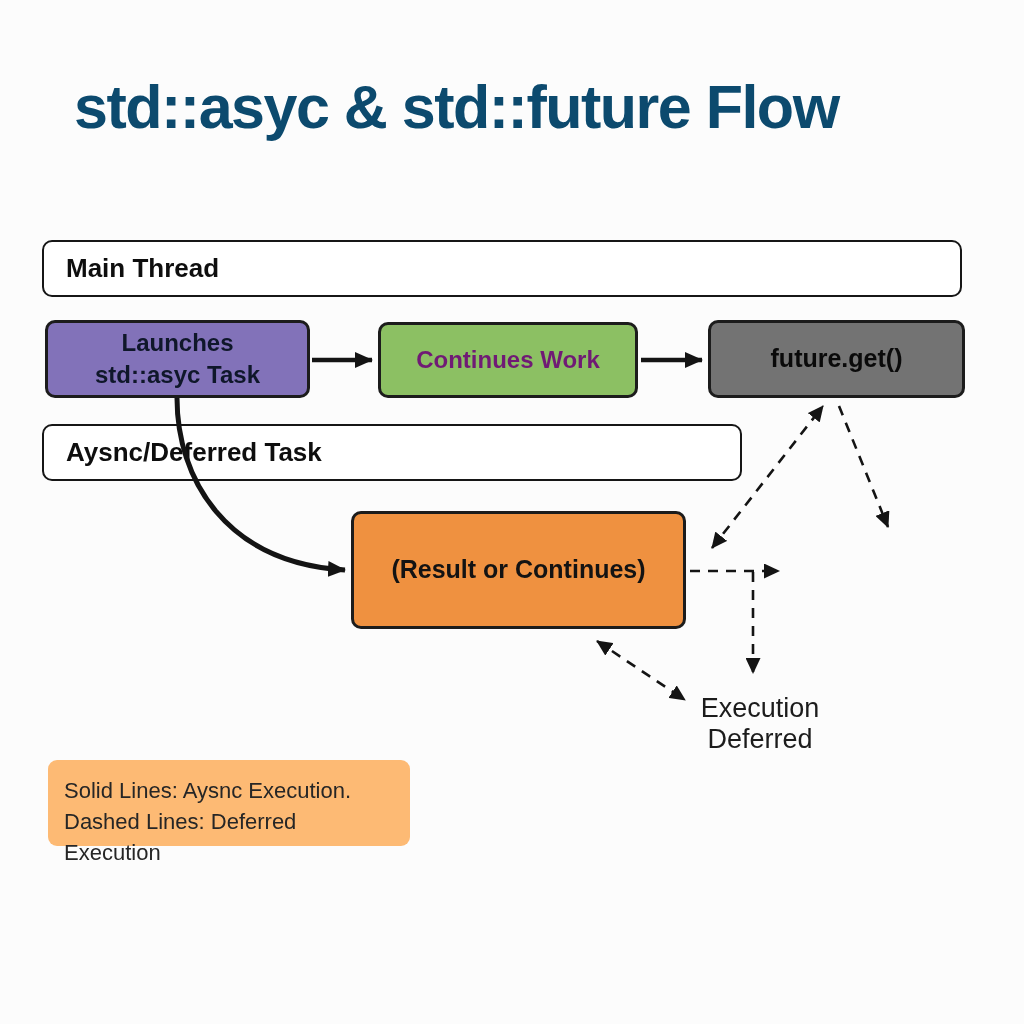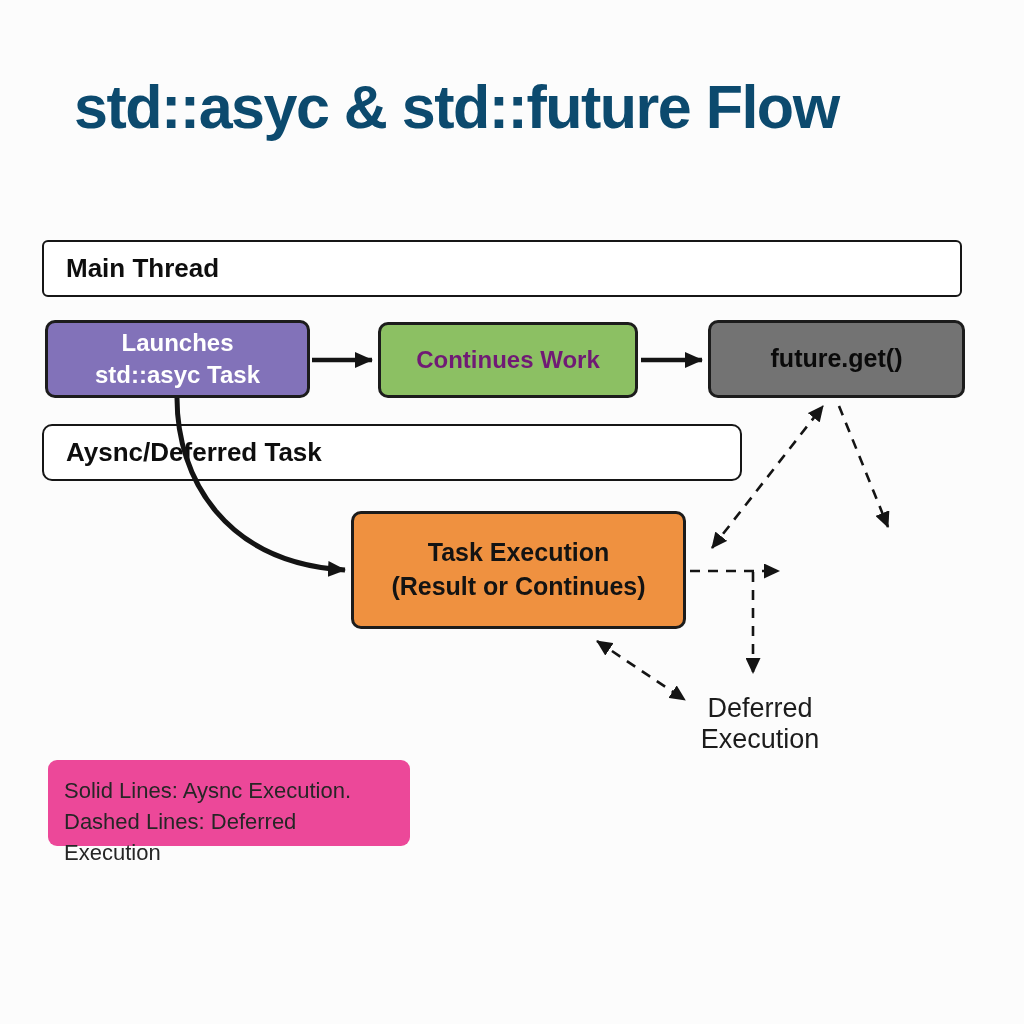--- a/index.html
+++ b/index.html
@@ -29,21 +29,21 @@
     background: #ffffff;
     border: 2.5px solid #161616;
     border-radius: 10px;
     display: flex;
     align-items: center;
     padding-left: 22px;
     font-size: 26px;
     font-weight: bold;
     color: #0e0e0e;
   }
-  .lane-main   { left: 42px; top: 240px; width: 920px; height: 57px; border-radius: 6px; }
+  .lane-main   { left: 42px; top: 240px; width: 920px; height: 57px; }
   .lane-async  { left: 42px; top: 424px; width: 700px; height: 57px; }
   .node {
     position: absolute;
     border: 3px solid #1c1c1c;
     border-radius: 10px;
     display: flex;
     flex-direction: column;
     align-items: center;
     justify-content: center;
     text-align: center;
@@ -84,49 +84,48 @@
 <body>
 
 <div id="canvas">
 
   <div class="title">std::asyc &amp; std::future Flow</div>
 
   <div class="lane-box lane-main">
     <span>Main Thread</span>
   </div>
 
-  <div class="node node-launches" style="background: rgb(130, 114, 185); color: #ffffff;">
+  <div class="node node-launches" style="background: rgb(130, 114, 185); color: #0f172a;">
     <span>Launches</span>
     <span>std::asyc Task</span>
   </div>
 
   <div class="node node-continues" style="background: rgb(140, 192, 99); color: #701a75;">
     <span>Continues Work</span>
   </div>
 
   <div class="node node-future" style="background: #737373; color: rgb(10, 10, 10);">
     <span>future.get()</span>
   </div>
 
   <div class="lane-box lane-async">
     <span>Aysnc/Deferred Task</span>
   </div>
 
   <div class="node node-task" style="background: rgb(239, 145, 64); color: rgb(19, 19, 19);">
-    <span>Task Execution</span>
     <span>(Result or Continues)</span>
   </div>
 
 
   <div class="annotation anno-deferred">
+    <div>Execution</div>
     <div>Deferred</div>
-    <div>Execution</div>
   </div>
 
-  <div class="legend" style="background: #ec4899;">
+  <div class="legend" style="background: #fdba74;">
     <div>Solid Lines: Aysnc Execution.</div>
     <div>Dashed Lines: Deferred Execution</div>
   </div>
 
   <svg class="overlay" width="1024" height="1024" viewBox="0 0 1024 1024">
     <defs>
       <marker id="ah" markerUnits="userSpaceOnUse" markerWidth="20" markerHeight="16" refX="17" refY="8" orient="auto-start-reverse">
         <path d="M0,0 L18,8 L0,16 Z" fill="#141414"></path>
       </marker>
       <marker id="ahs" markerUnits="userSpaceOnUse" markerWidth="18" markerHeight="15" refX="15" refY="7.5" orient="auto-start-reverse">

